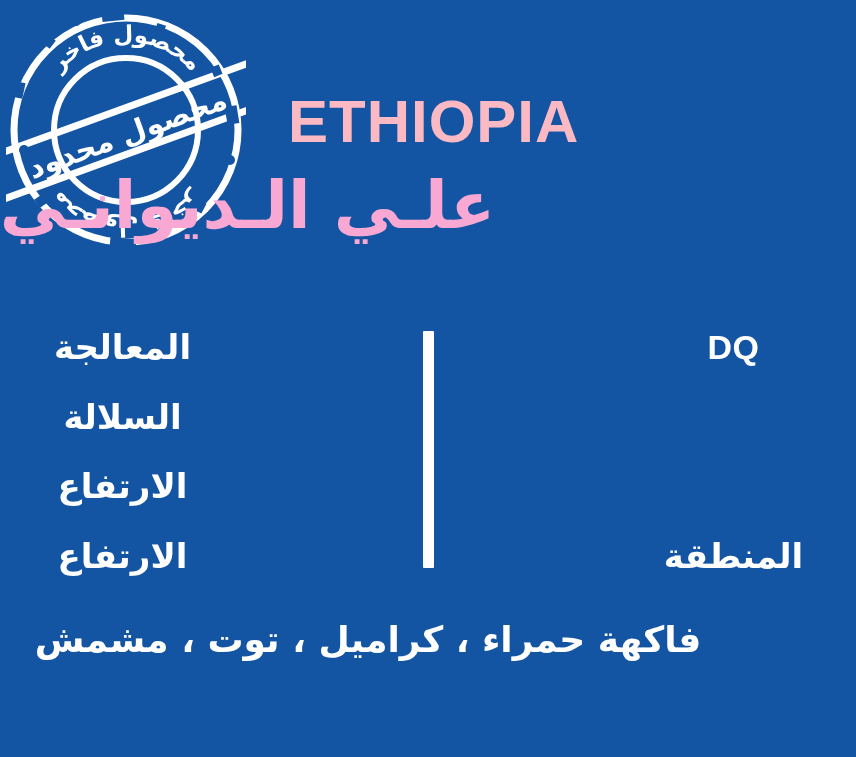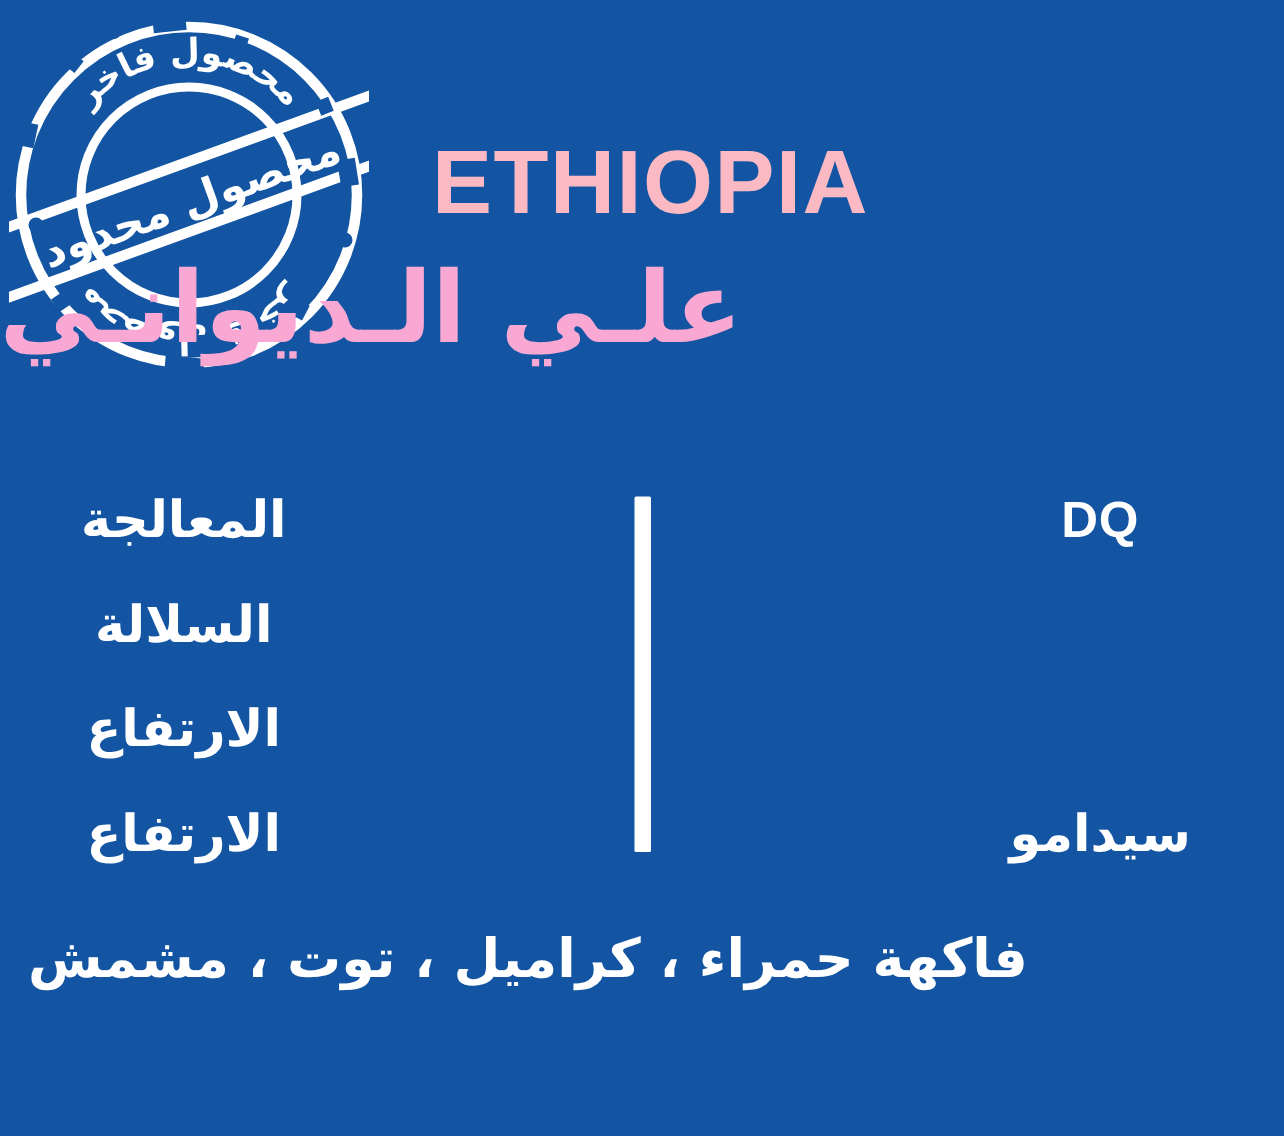--- a/index.html
+++ b/index.html
@@ -123,21 +123,21 @@
     width: 11px;
     background: #FFFFFF;
     border-radius: 1px;
     margin: 9px 79px 12px 79px;
     flex: 0 0 11px;
   }
 
   
   #flavor-notes {
     position: absolute;
-    left: 2px;
+    left: 18px;
     top: 618px;
     width: 700px;
     text-align: center;
     font-family: "DejaVu Sans", sans-serif;
     font-size: 36px;
     font-weight: 700;
     color: #FFFFFF;
     direction: rtl;
     line-height: 1.2;
     white-space: nowrap;
@@ -211,20 +211,20 @@
       <div class="spec-cell">المعالجة</div>
       <div class="spec-cell">السلالة</div>
       <div class="spec-cell">الارتفاع</div>
       <div class="spec-cell">الارتفاع</div>
     </div>
 
     <div id="spec-divider"></div>
 
     <div id="spec-values" class="spec-col">
       <div class="spec-cell ltr">DQ</div>
-      <div class="spec-cell">سيدامو</div>
+      <div class="spec-cell">المنطقة</div>
     </div>
 
   </div>
 
   <div id="flavor-notes">فاكهة حمراء ، كراميل ، توت ، مشمش</div>
 
 </div>
 
 </body></html>

